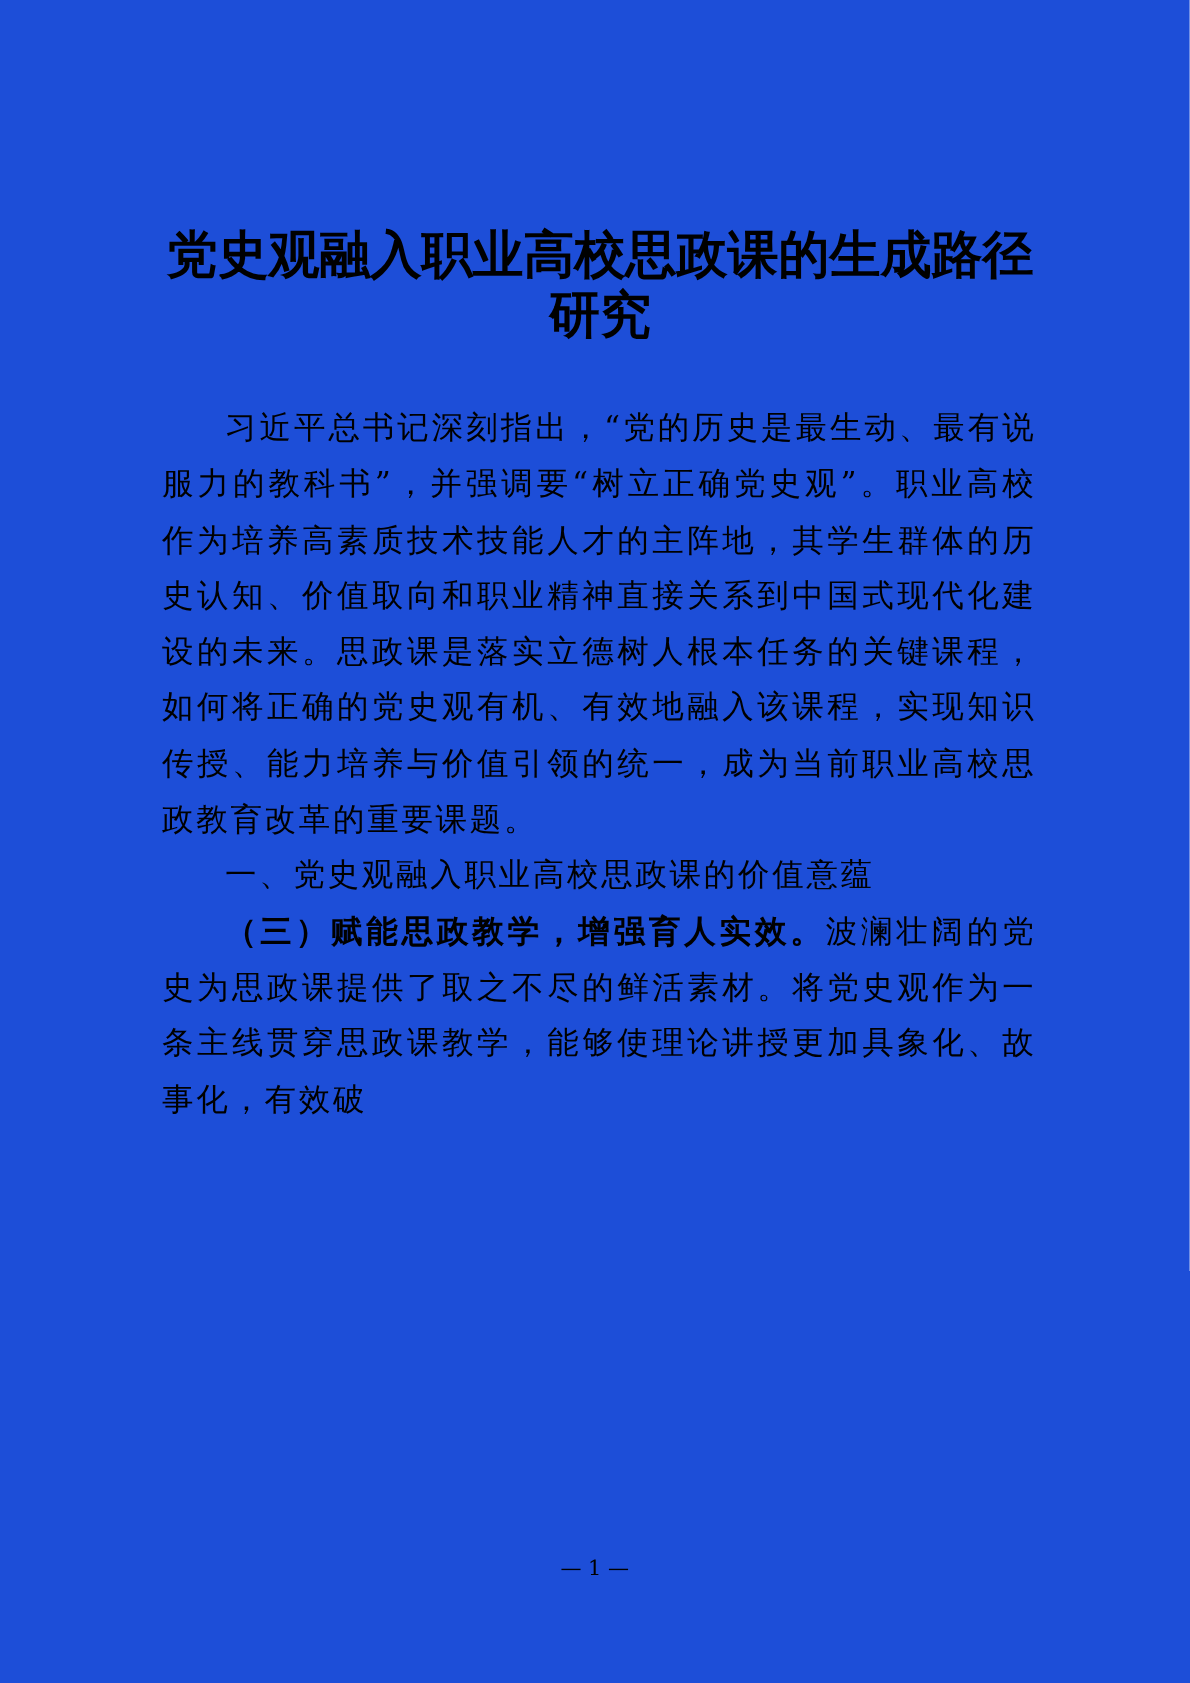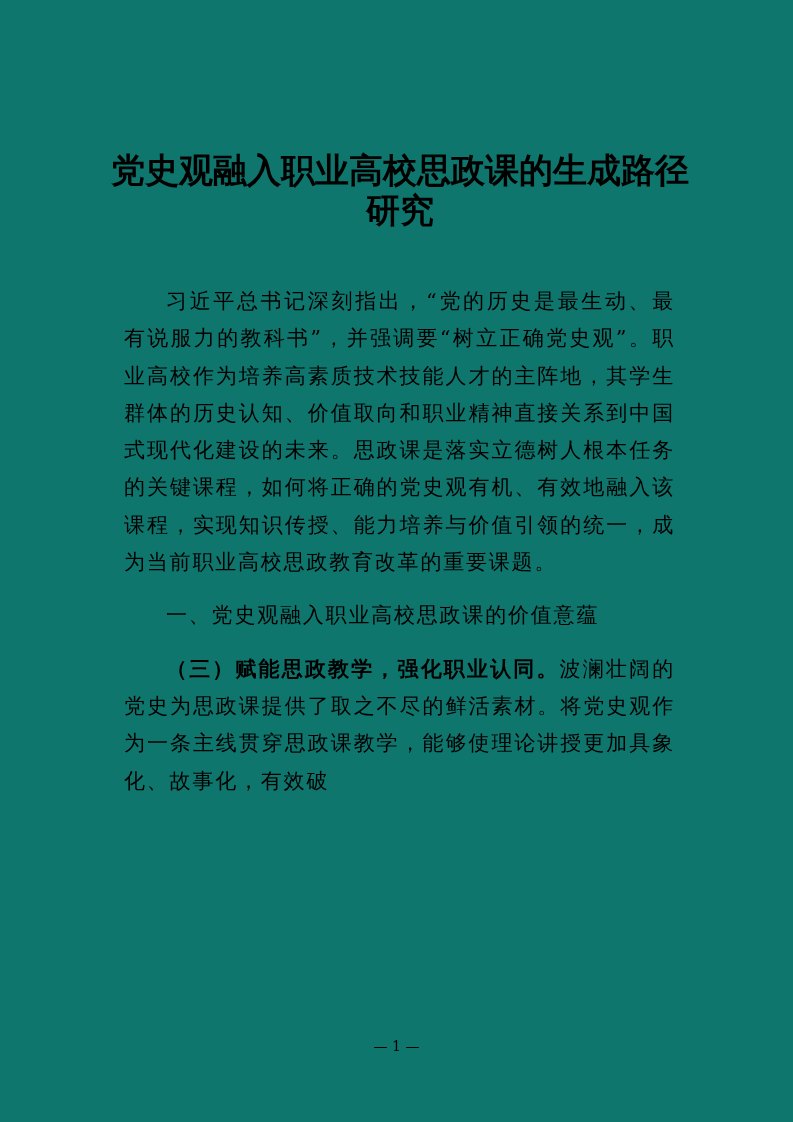--- a/index.html
+++ b/index.html
@@ -1,42 +1,42 @@
 <!DOCTYPE html>
 <html><head>
 <meta charset="utf-8">
 <style>
   html, body { margin: 0; padding: 0; background: #ffffff; }
   body { width: 793px; height: 1122px; position: relative; overflow: hidden; }
-  .page { position: absolute; left: 0; top: 0; width: 793px; height: 1122px; background: #0f766e; }
+  .page { position: absolute; left: 0; top: 0; width: 793px; height: 1122px; background: #1d4ed8; }
   .title {
     position: absolute; left: 100px; top: 150px; width: 600px;
     font-family: "DejaVu Sans", sans-serif; font-weight: bold;
     font-size: 34px; line-height: 40px; text-align: center; color: #000;
     letter-spacing: 0px;
   }
   .body {
     position: absolute; left: 108px; top: 267px; width: 583px;
     font-family: "DejaVu Serif", serif; font-size: 21px; line-height: 37.3px;
     color: #000; text-align: justify; letter-spacing: 1.8px;
   }
-  .body p { margin: 16px; text-indent: 2em; }
+  .body p { margin: 0; text-indent: 2em; }
   .body p.h1 { text-indent: 2em; font-family: Liberation Serif, serif; }
   .body b { font-family: "DejaVu Sans", sans-serif; font-weight: bold; }
   .footer {
     position: absolute; left: 0; top: 1038px; width: 793px; text-align: center;
     font-family: "DejaVu Serif", serif; font-size: 14px; color: #000;
   }
 </style>
 </head>
 <body>
 
 <div class="page">
   <div class="title">党史观融入职业高校思政课的生成路径研究</div>
 
   <div class="body">
     <p>习近平总书记深刻指出，“党的历史是最生动、最有说服力的教科书”，并强调要“树立正确党史观”。职业高校作为培养高素质技术技能人才的主阵地，其学生群体的历史认知、价值取向和职业精神直接关系到中国式现代化建设的未来。思政课是落实立德树人根本任务的关键课程，如何将正确的党史观有机、有效地融入该课程，实现知识传授、能力培养与价值引领的统一，成为当前职业高校思政教育改革的重要课题。</p>
     <p class="h1">一、党史观融入职业高校思政课的价值意蕴</p>
-    <p><b>（三）赋能思政教学，强化职业认同。</b><span>波澜壮阔的党史为思政课提供了取之不尽的鲜活素材。将党史观作为一条主线贯穿思政课教学，能够使理论讲授更加具象化、故事化，有效破</span></p>
+    <p><b>（三）赋能思政教学，增强育人实效。</b><span>波澜壮阔的党史为思政课提供了取之不尽的鲜活素材。将党史观作为一条主线贯穿思政课教学，能够使理论讲授更加具象化、故事化，有效破</span></p>
   </div>
 
   <div class="footer">— 1 —</div>
 </div>
 
 </body></html>

